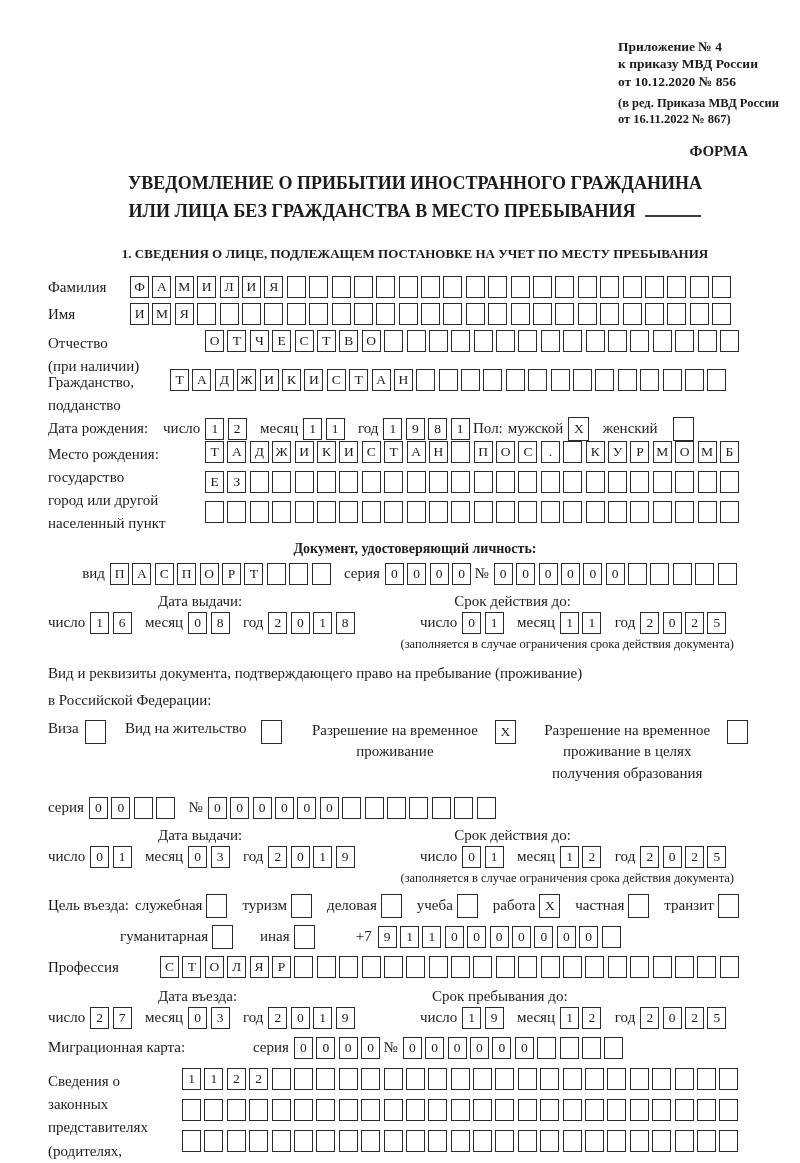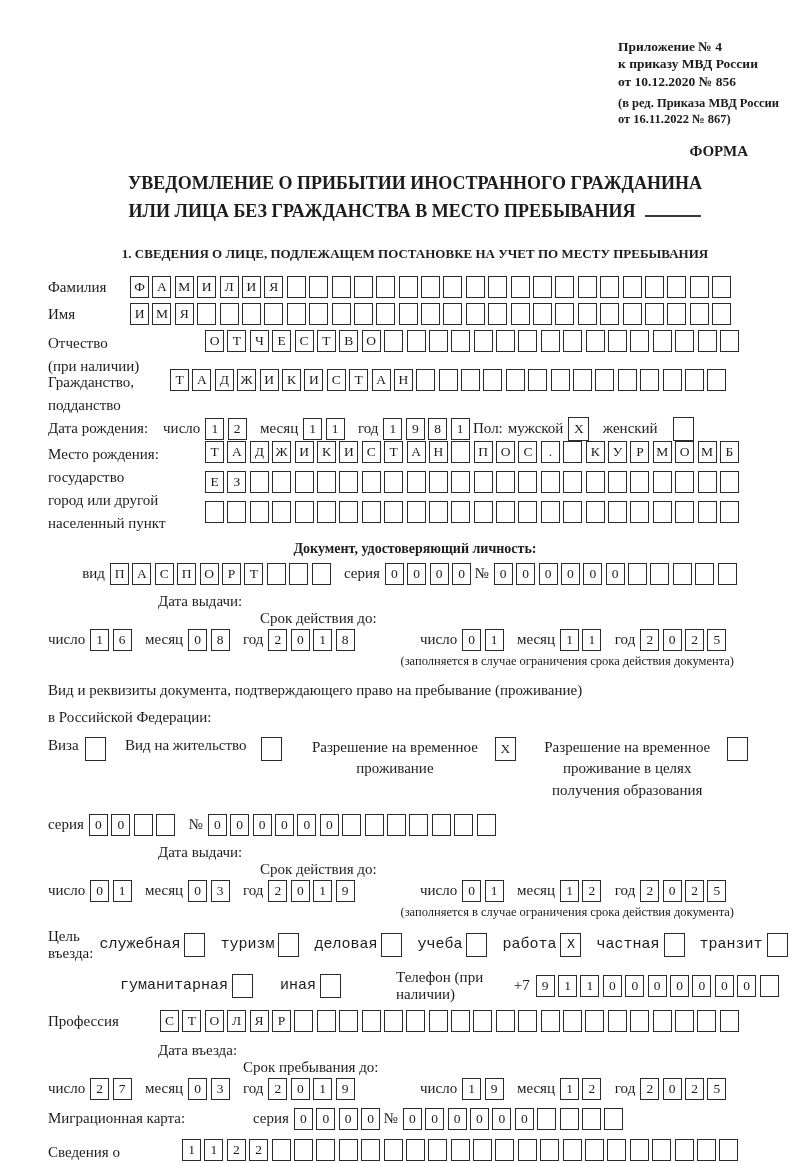--- a/index.html
+++ b/index.html
@@ -28,32 +28,32 @@
     display:flex; align-items:center; justify-content:center;
     font-size:13.5px; flex:0 0 auto; background:#fff;
   }
   .cb .box { width:19px; height:22px; }
 
   .w82 { width:82px; }  .w157 { width:157px; }  .w122 { width:122px; }
   .w112 { width:112px; } .w134 { width:134px; }
   .dlab { margin-right:5px; }
   .gap10 { margin-left:10px; }
 
-  .dates-head { display:flex; font-size:15px; margin-top:8px; margin-bottom:2px;flex-direction:column; }
+  .dates-head { display:flex; font-size:15px; margin-top:8px; margin-bottom:2px; }
   .dates-row { display:flex; align-items:center; font-size:15px; margin-bottom:3px; }
   .foot { font-size:12.5px; text-align:right; padding-right:48px; margin-bottom:8px; }
 
   .intro { font-size:15px; line-height:1.8; margin-top:2px; }
 
   .permits { display:flex; align-items:flex-start; font-size:15px; margin-top:6px; margin-bottom:12px; }
   .permits .opt { display:flex; align-items:flex-start; }
   .permits .ml { text-align:center; line-height:1.45; }
 
   .purpose { display:flex; align-items:center; font-size:15px; margin-bottom:7px; flex-wrap:nowrap; }
-  .purpose .opt { display:flex; align-items:center; margin-right:7px;font-family:Liberation Mono, monospace; }
+  .purpose .opt { display:flex; align-items:center; margin-right:7px; }
   .purpose .opt span { margin-right:4px; }
   .mrow { margin-bottom:9px; }
 </style>
 </head>
 <body>
 
 <div class="page">
   <div class="inner">
 
     <div class="hdr">
@@ -568,21 +568,20 @@
         <span class="boxes cb">
             <span class="box"></span>
           </span>
       </span>
       <span class="opt" style="margin-left:12px;">
         <span>иная</span>
         <span class="boxes cb">
             <span class="box"></span>
           </span>
       </span>
-      <span style="margin-left:40px;">Телефон (при наличии)</span>
       <span style="margin-left:26px;margin-right:6px;">+7</span>
       <span class="boxes">
           <span class="box">9</span>
           <span class="box">1</span>
           <span class="box">1</span>
           <span class="box">0</span>
           <span class="box">0</span>
           <span class="box">0</span>
           <span class="box">0</span>
           <span class="box">0</span>

